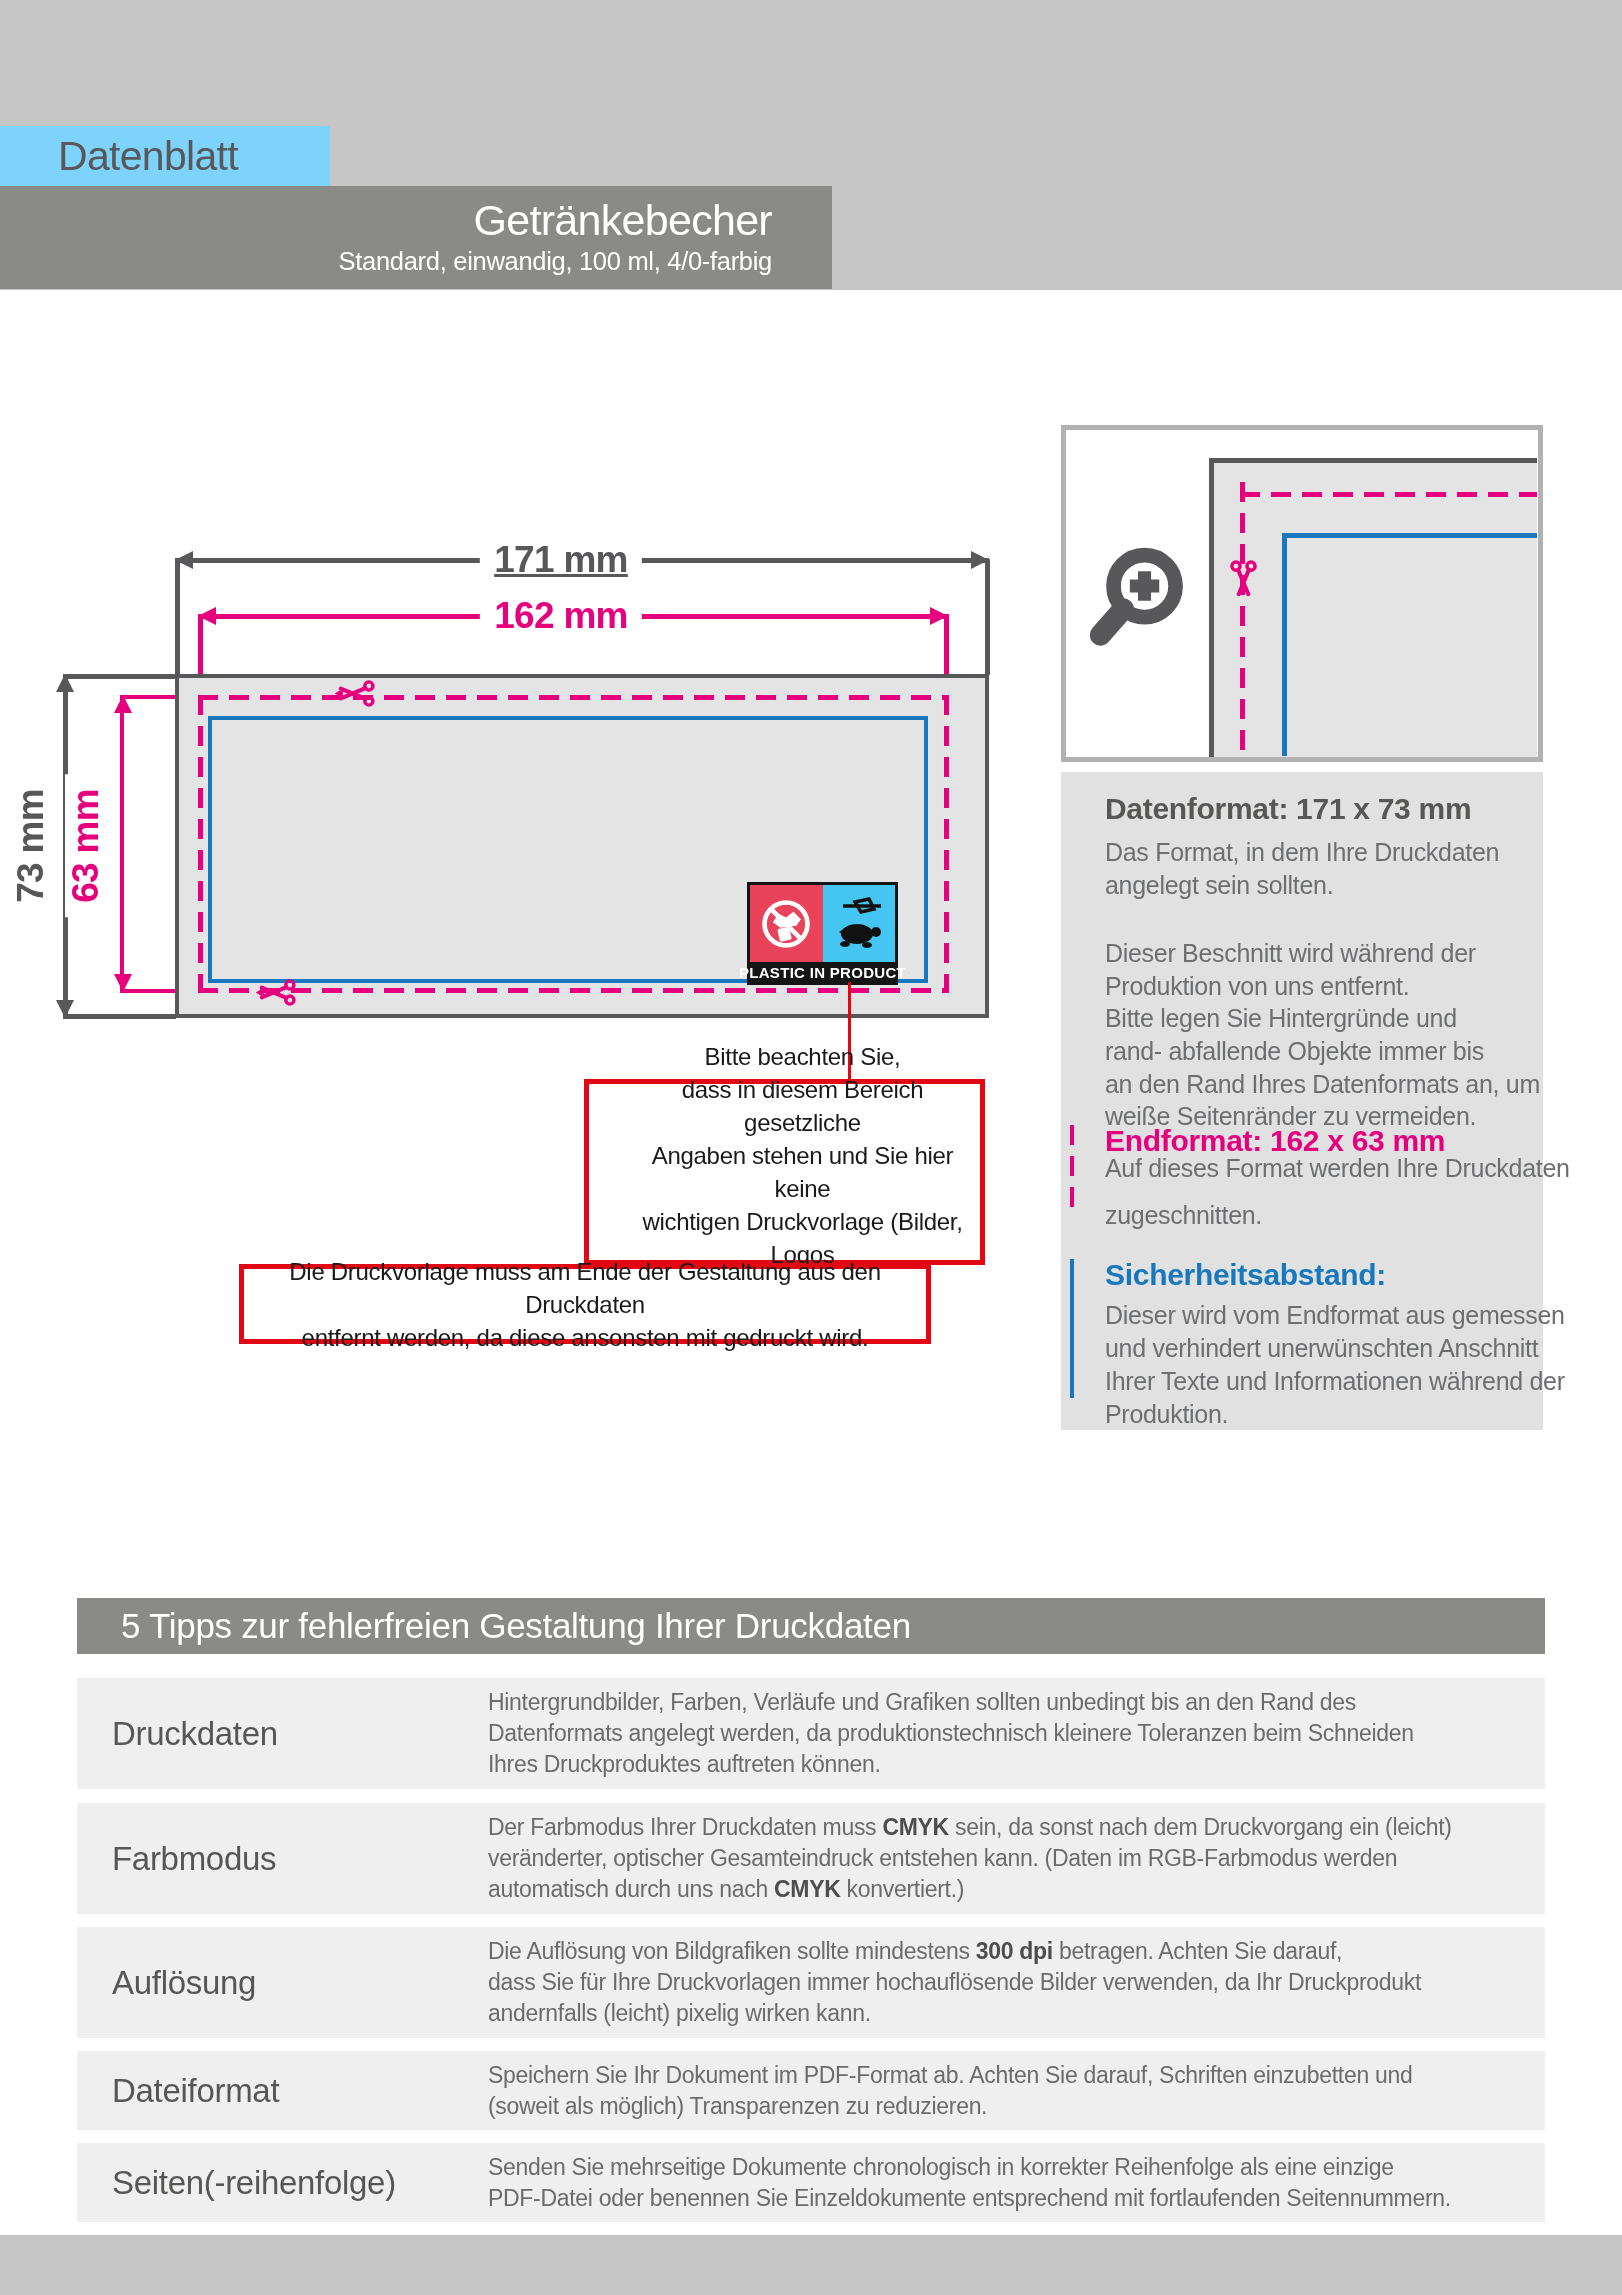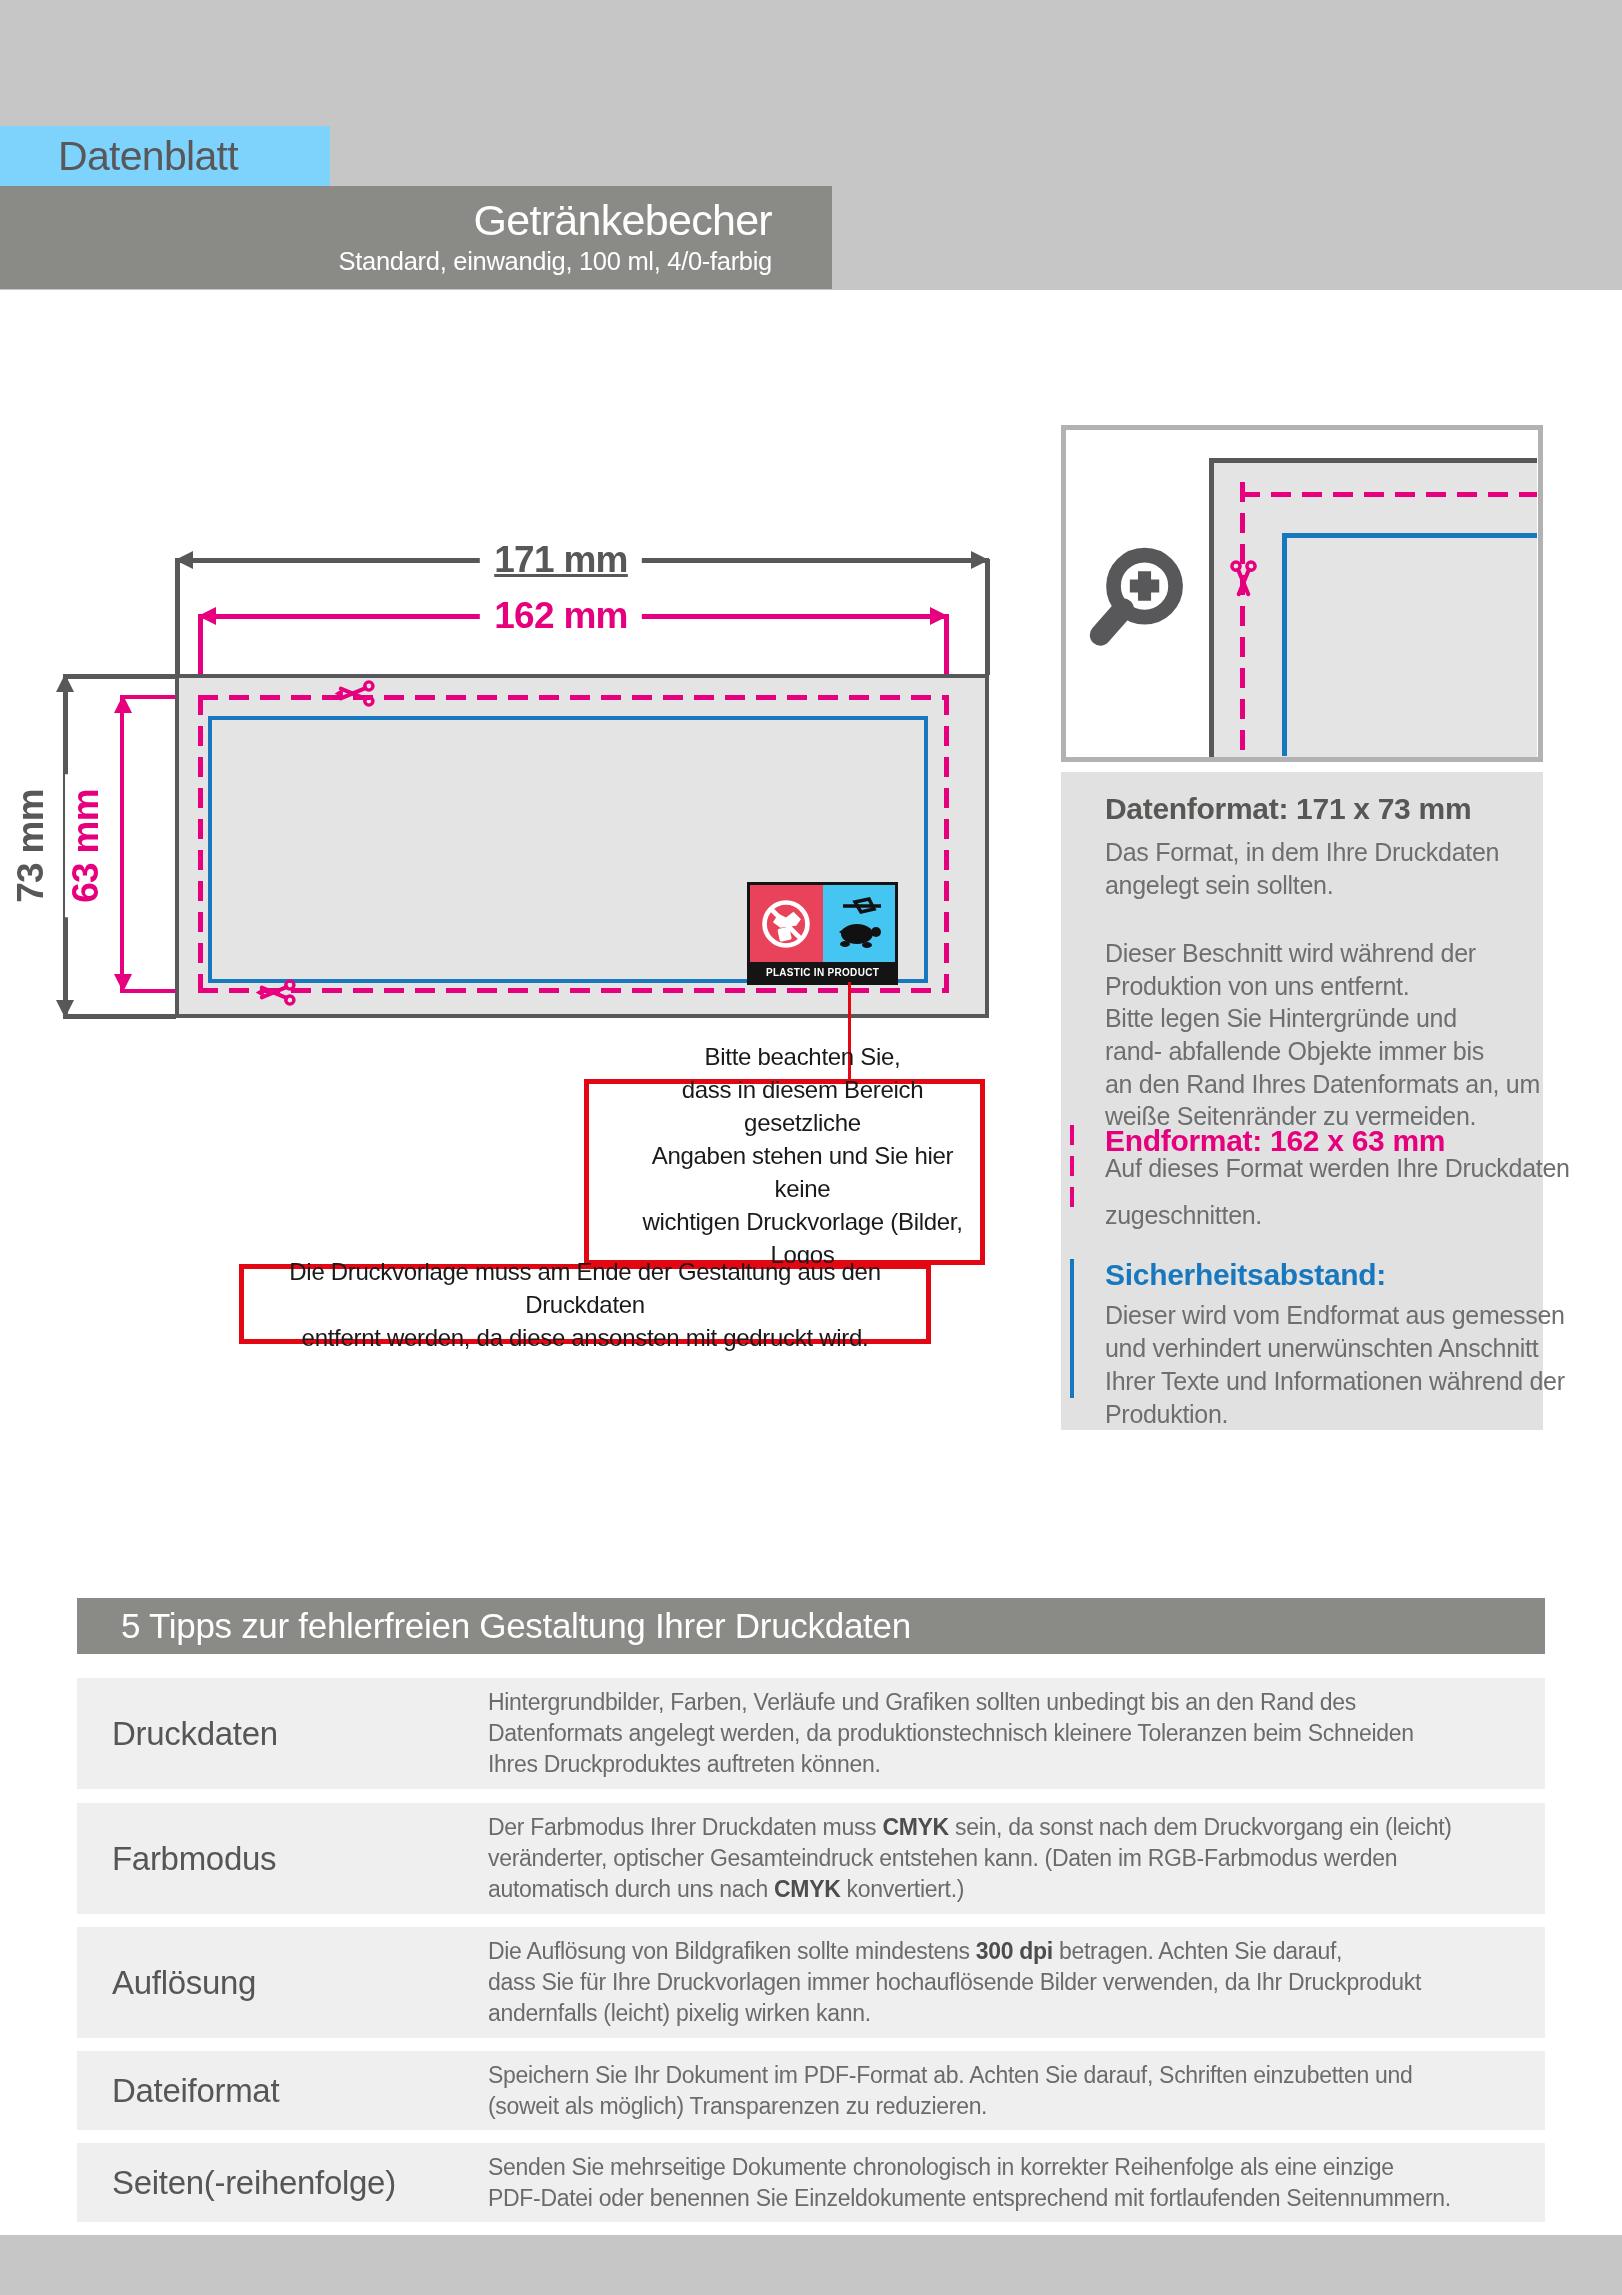--- a/index.html
+++ b/index.html
@@ -32,21 +32,21 @@
   .arr.m.left {border-right-color:var(--magenta,#e6007e);}
   .arr.m.right{border-left-color:var(--magenta,#e6007e);}
   .arr.m.up   {border-bottom-color:var(--magenta,#e6007e);}
   .arr.m.down {border-top-color:var(--magenta,#e6007e);}
   .scissors{color:var(--magenta,#e6007e);}
   .plastic-label{left:747px;top:882px;width:151px;height:103px;border:3.9px solid #141414;background:#141414;
                  box-sizing:border-box;display:flex;flex-direction:column;}
   .plastic-icons{display:flex;height:77px;}
   .plastic-cell{width:50%;height:100%;display:flex;align-items:center;justify-content:center;}
   .plastic-bar{flex:1;background:#141414;color:#fff;display:flex;align-items:center;justify-content:center;
-               font-size:10px;font-weight:bold;letter-spacing:0.3px;white-space:nowrap;}
+               font-size:15px;font-weight:bold;letter-spacing:0.3px;white-space:nowrap;}
   .red-note{border:5.9px solid var(--red,#e30613);background:#fff;box-sizing:border-box;
             display:flex;flex-direction:column;justify-content:center;text-align:center;color:#1a1a1a;}
   .red-note .ln{font-size:24px;line-height:33px;letter-spacing:-0.3px;}
   .red-connector{left:848px;top:982px;width:3.3px;height:99px;background:var(--red,#e30613);}
   
   .zoom-panel{left:1061px;top:425px;width:482px;height:337px;background:#fff;border:5.2px solid #b2b2b2;box-sizing:border-box;}
   .info-panel{left:1061px;top:772px;width:482px;height:658px;background:var(--panel,#e1e1e1);}
   .info-panel .h{position:absolute;left:44px;font-size:30px;font-weight:bold;letter-spacing:-0.3px;white-space:nowrap;}
   .info-panel .ln{position:absolute;left:44px;font-size:25px;line-height:33px;color:#6d6e70;letter-spacing:-0.3px;white-space:nowrap;}
   .marker{position:absolute;left:9.2px;width:3.9px;}

